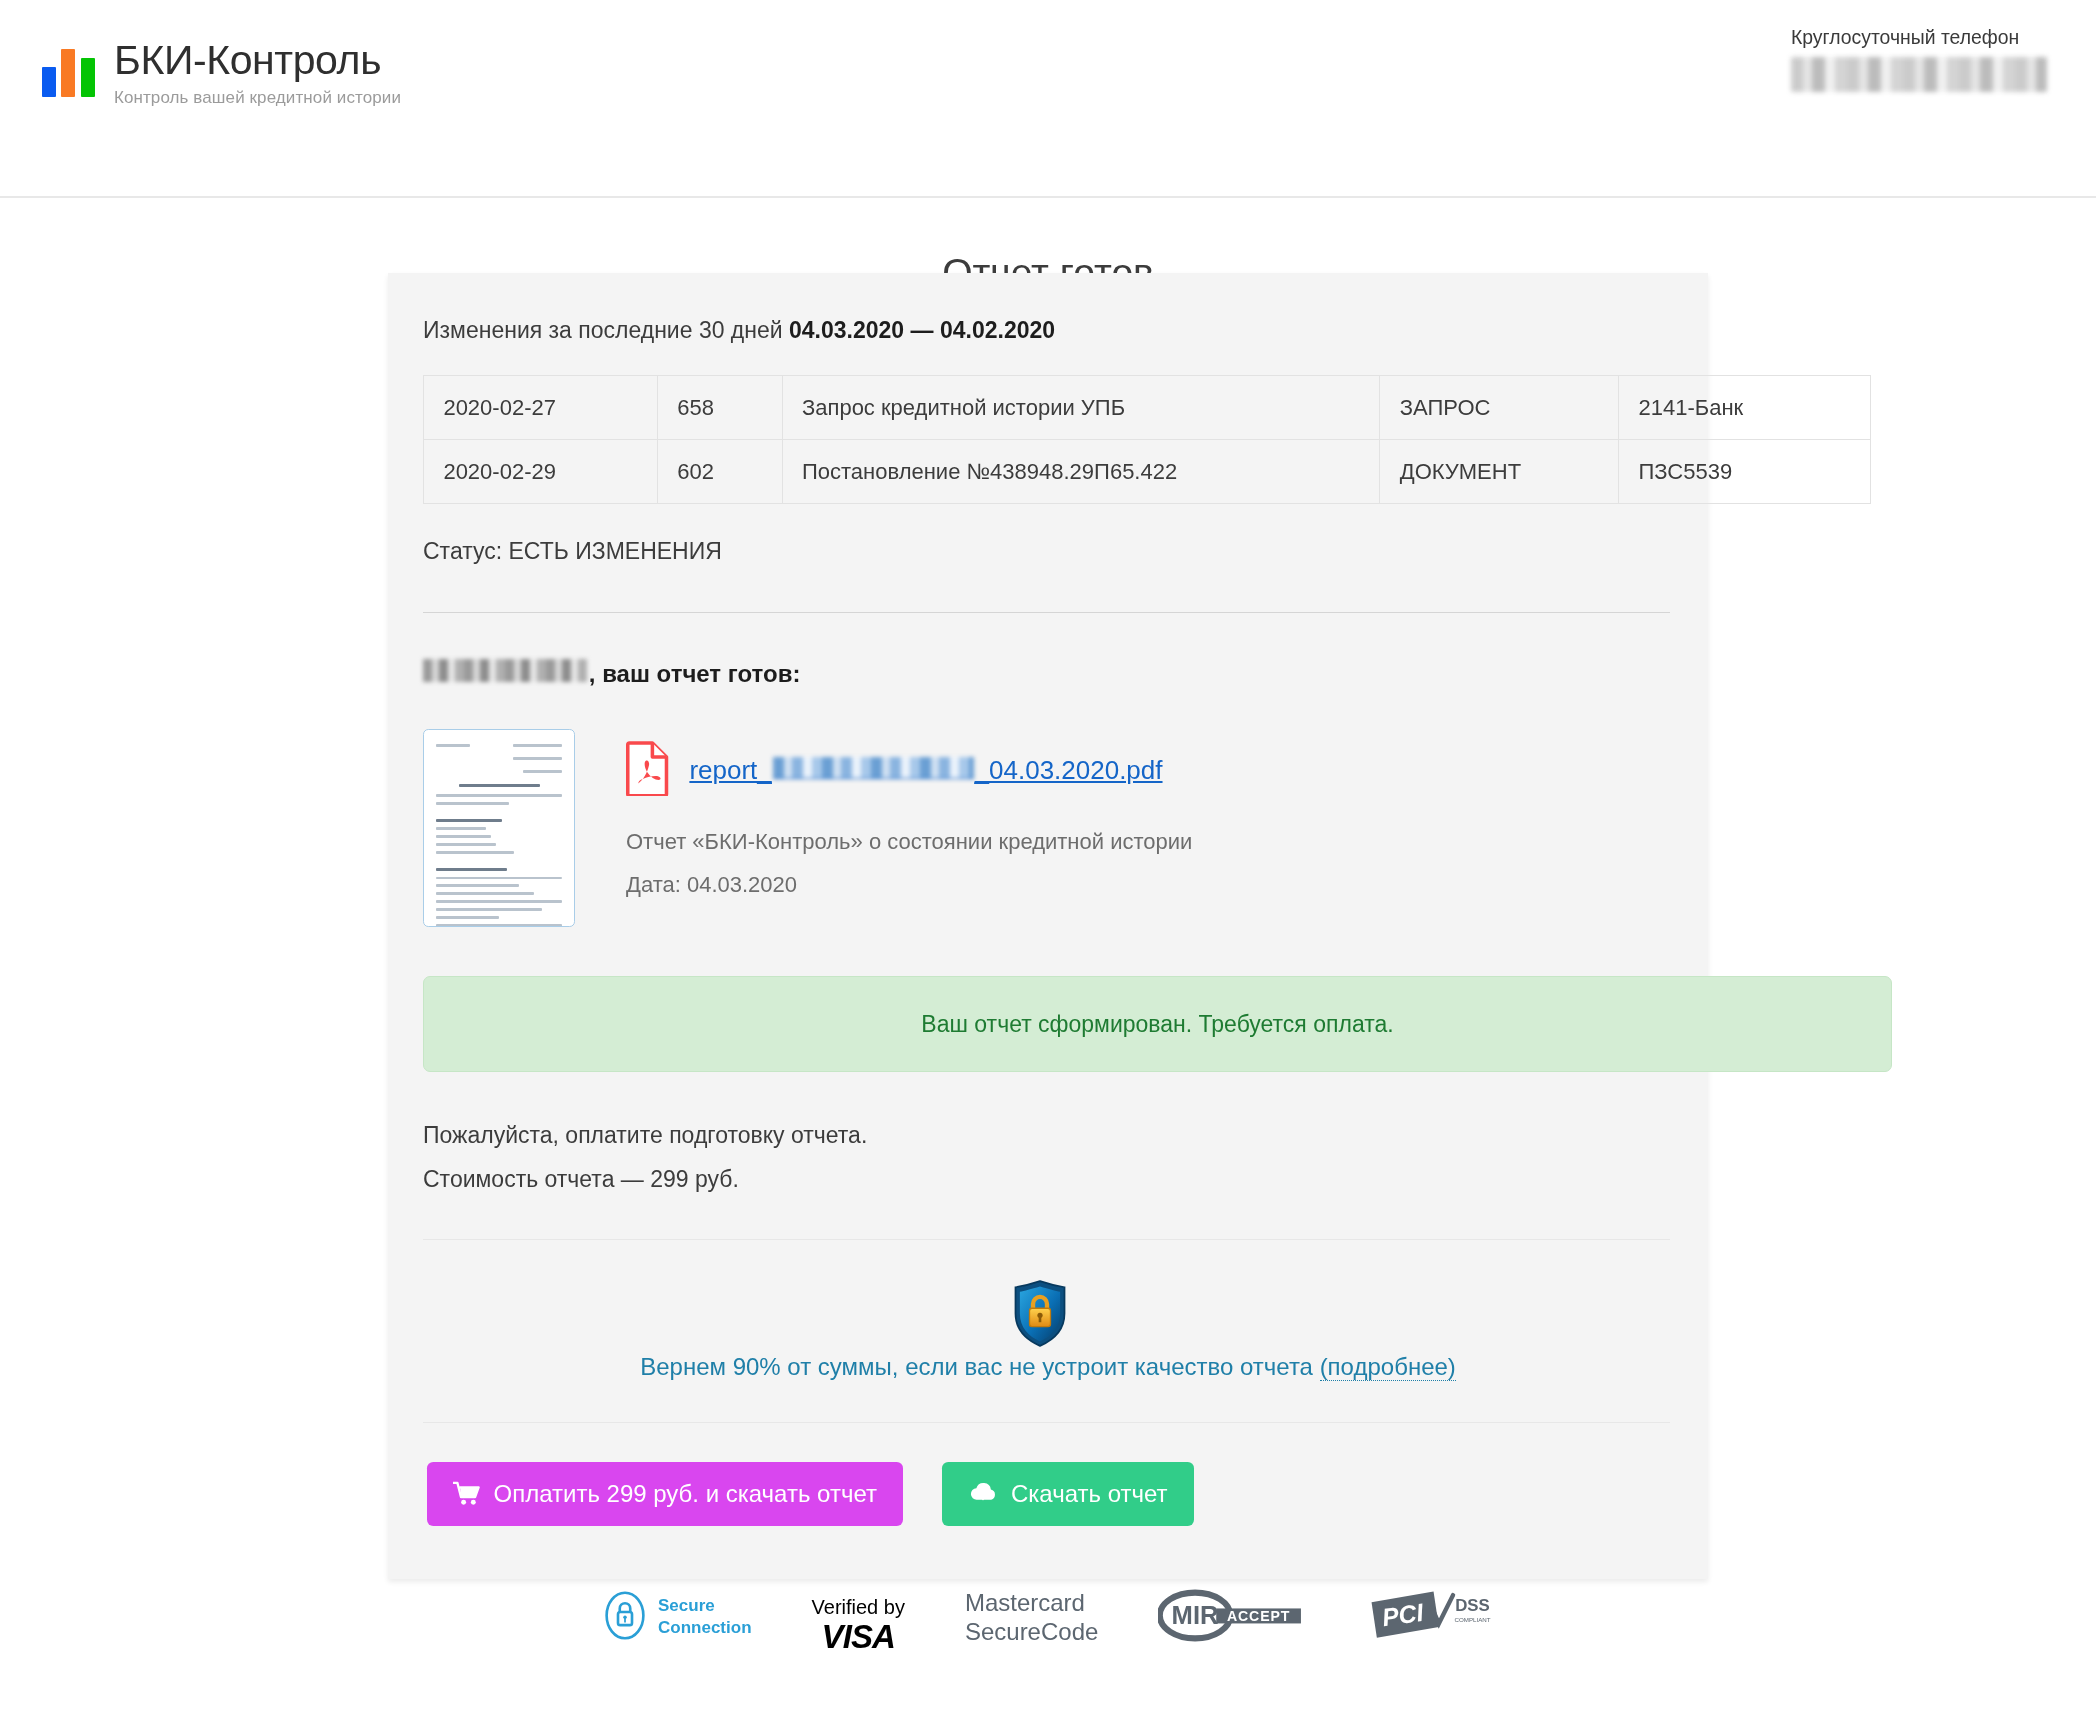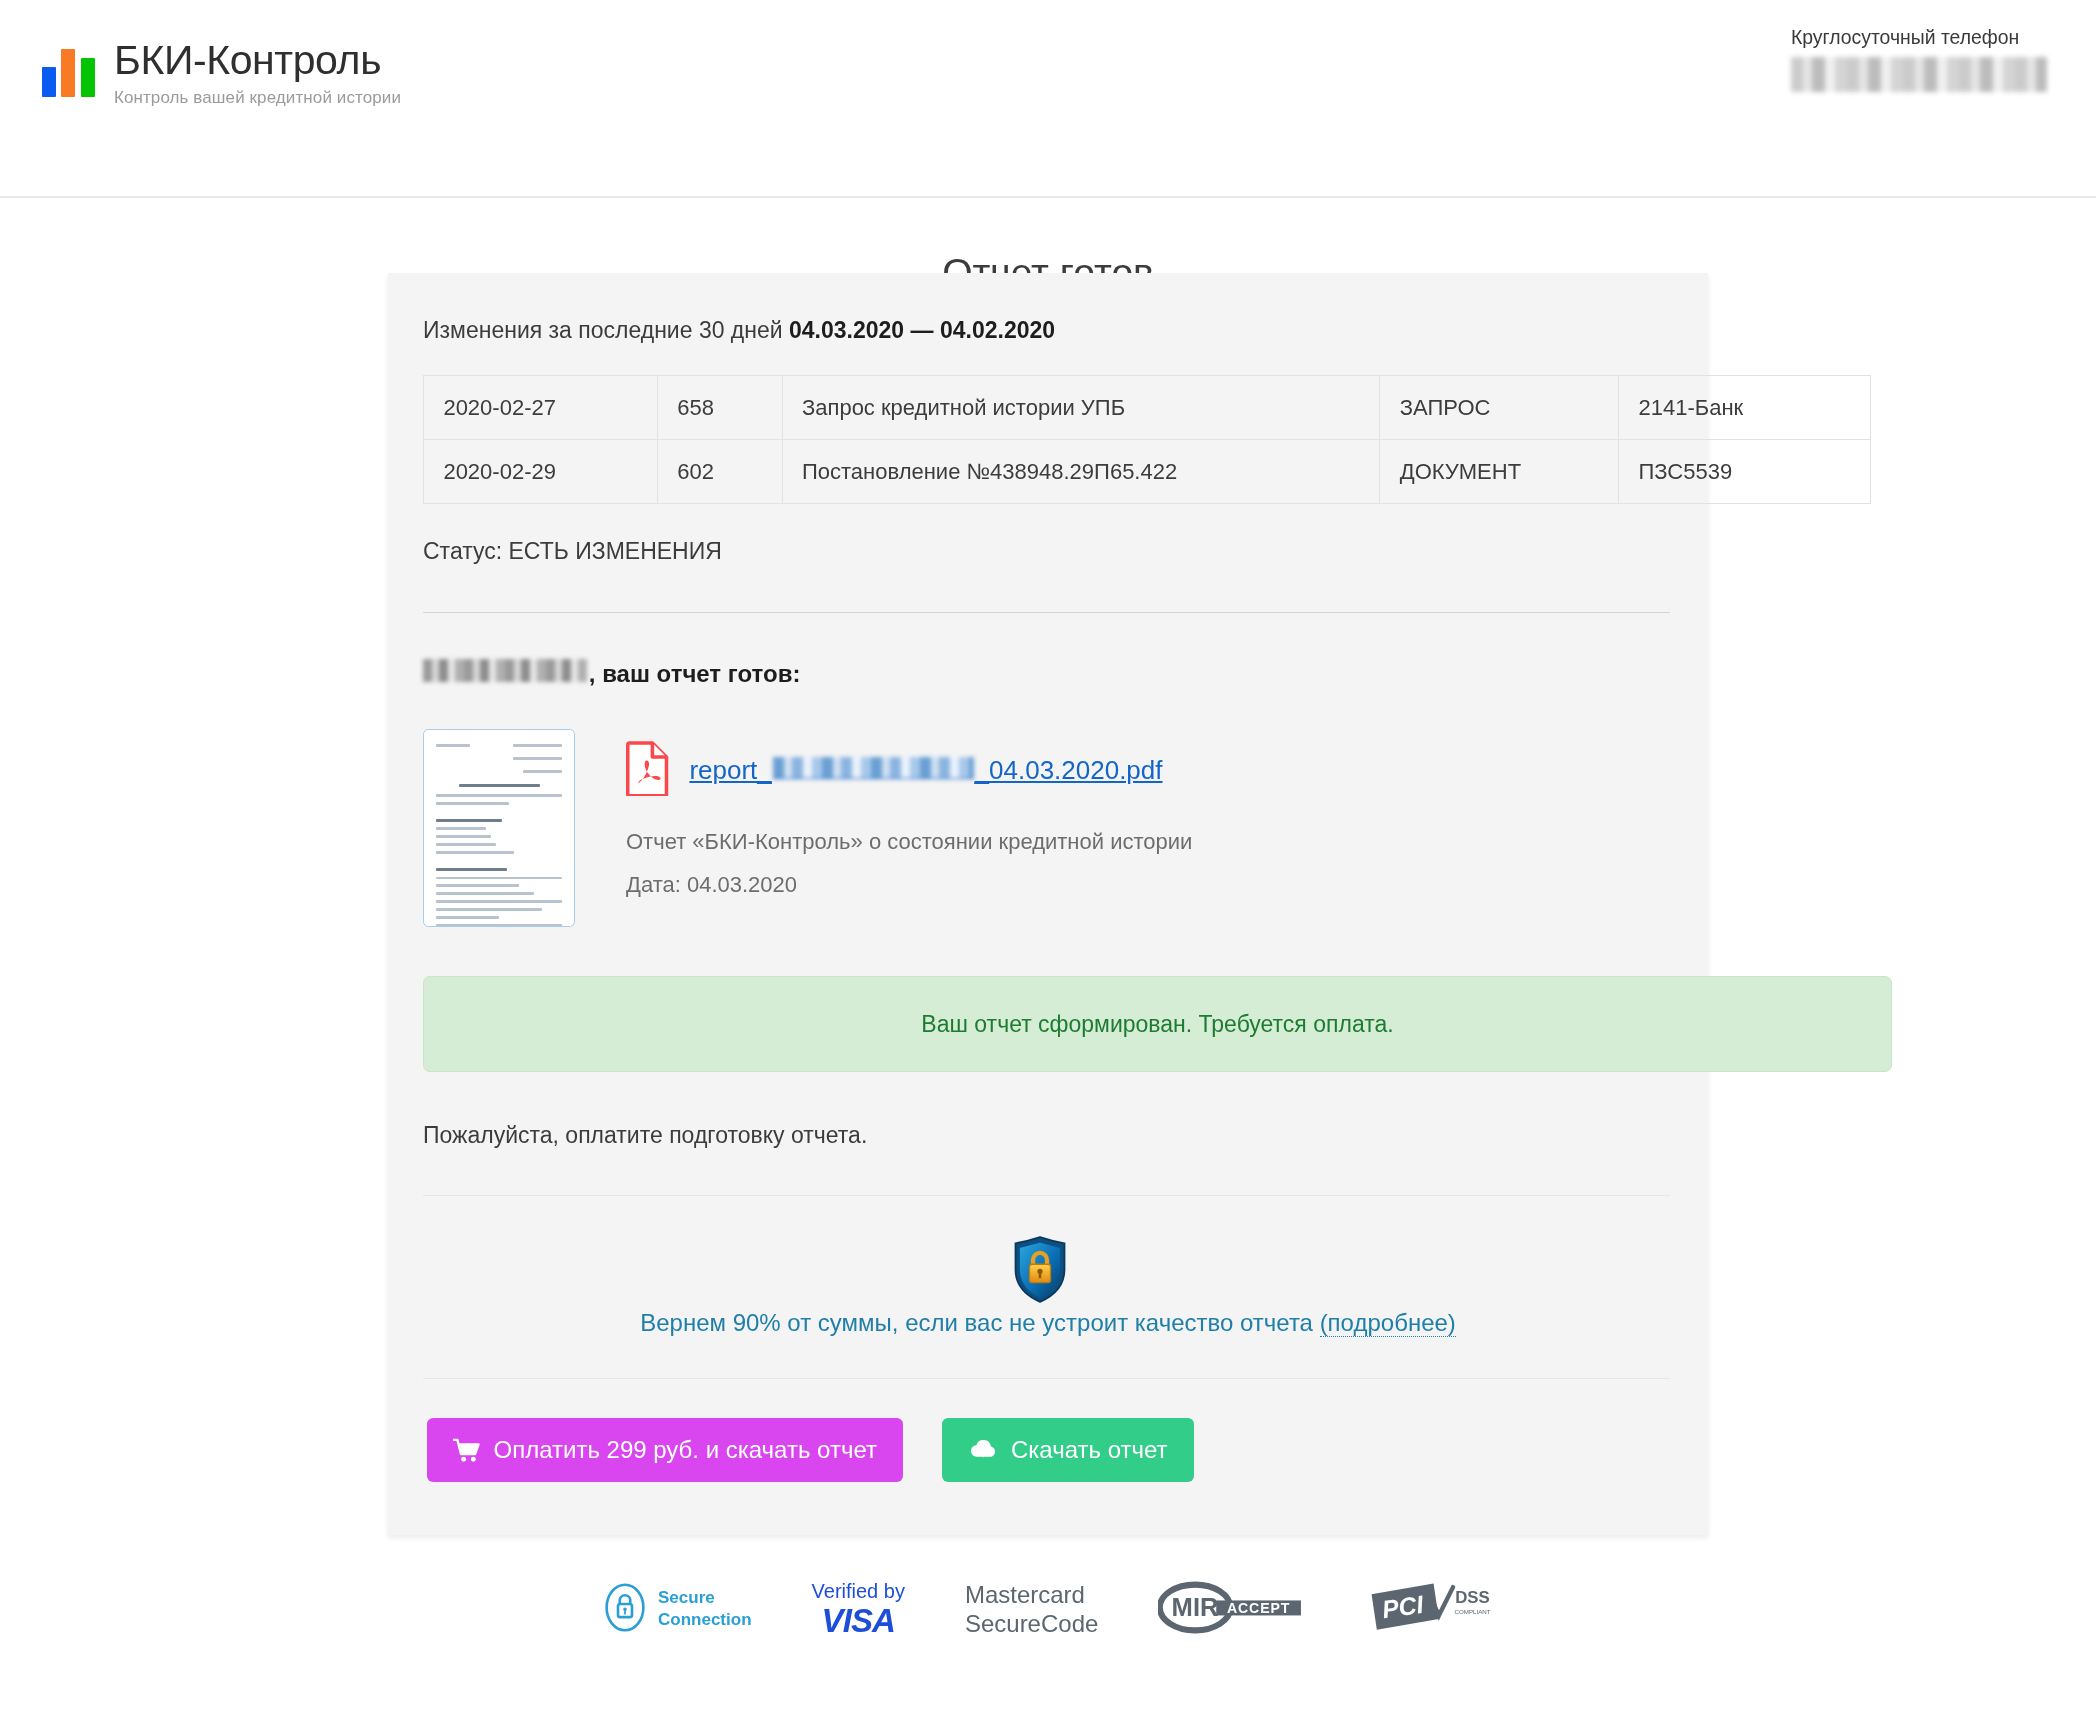--- a/index.html
+++ b/index.html
@@ -337,21 +337,21 @@
     align-items: center;
   }
   .badge { margin: 0 30px; display: flex; align-items: center; }
   .secure-text {
     margin-left: 12.4px;
     color: #2a9fd6;
     font-size: 17px;
     font-weight: 700;
     line-height: 22px;
   }
-  .visa-badge { text-align: center; color: #1d4ed8; }
+  .visa-badge { text-align: center; color: #000000; margin-top: 16px; }
   .visa-top { font-size: 20px; line-height: 24px; font-weight: 400; }
   .visa-word { font-size: 33px; font-weight: 700; font-style: italic; letter-spacing: -0.9px; line-height: 35px; }
   .mc-badge { text-align: left; color: #5c6670; font-size: 24px; line-height: 29px; }
 </style>
 </head>
 <body>
 
 <div class="site-header">
 
   <div class="brand">
@@ -464,20 +464,21 @@
       <div class="report-date">Дата: 04.03.2020</div>
     </div>
 
   </div>
 
   <div class="alert">
     <span>Ваш отчет сформирован. Требуется оплата.</span>
   </div>
 
   <div class="pay-note">Пожалуйста, оплатите подготовку отчета.</div>
+  <div class="pay-price">Стоимость отчета — 299 руб.</div>
 
   <div class="spacer-md"></div>
   <hr class="hr-light">
 
   <div class="guarantee">
     <span class="shield-icon">
       <svg width="56" height="69" viewBox="0 0 64 78">
         <defs>
           <linearGradient id="shg" x1="0" y1="0" x2="1" y2="1">
             <stop offset="0%" stop-color="#2aa6e0"></stop>

